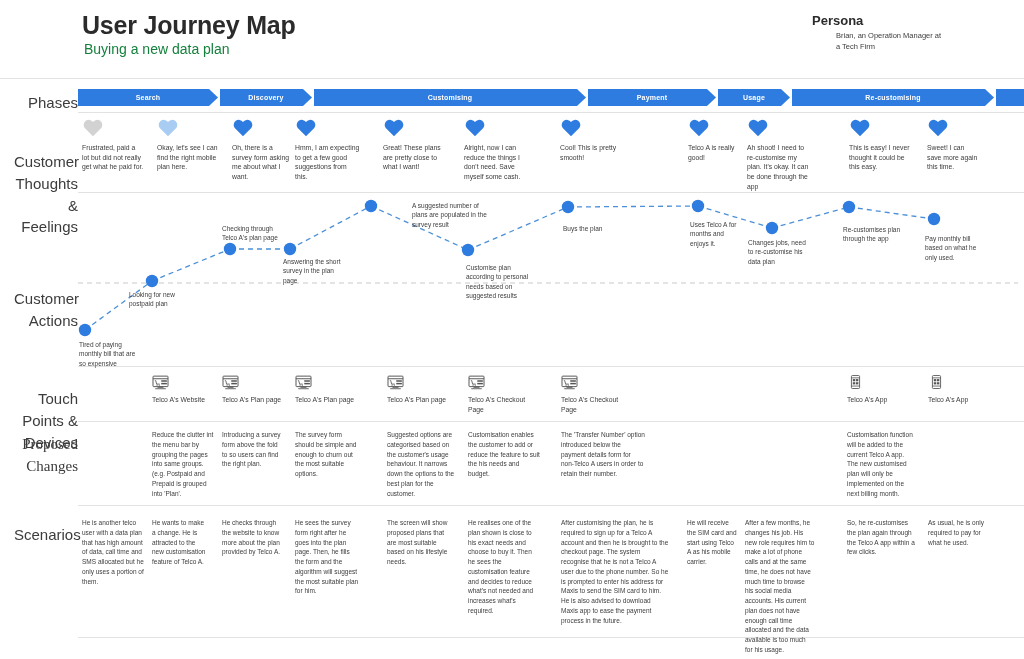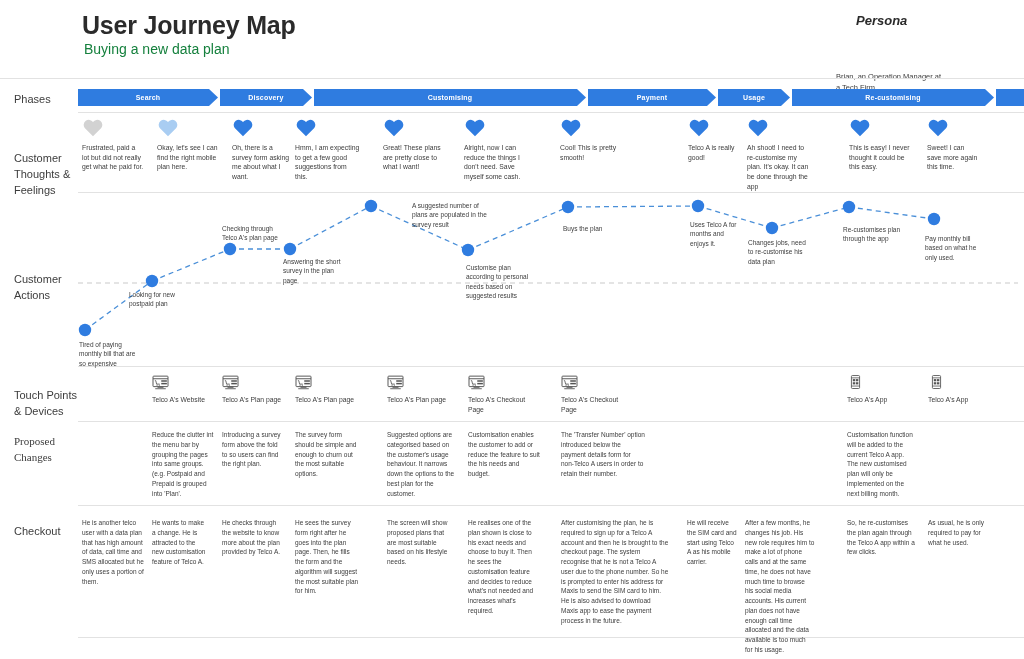--- a/index.html
+++ b/index.html
@@ -23,37 +23,37 @@
   .title {
     position: absolute; left: 82px; top: 11px;
     font-size: 25px; font-weight: bold; color: #2b2b2b;
     letter-spacing: -0.2px;
   }
   .subtitle {
     position: absolute; left: 84px; top: 41px;
     font-size: 14px; color: #15803d;
   }
   .persona-title {
-    position: absolute; left: 856px; top: 13px;
-    font-size: 13px; font-weight: bold; color: #2b2b2b; font-style: italic;
+    position: absolute; left: 812px; top: 13px;
+    font-size: 13px; font-weight: bold; color: #2b2b2b;
   }
   .persona-desc {
     position: absolute; left: 836px; top: 31px; width: 110px;
-    font-size: 7.5px; line-height: 1.45; color: #3c3c3c; margin-top: 41px;
+    font-size: 7.5px; line-height: 1.45; color: #3c3c3c;
   }
 
   
   .hrule { position: absolute; height: 1px; background: #e2e2e2; }
   .hrule.full { left: 0; width: 1024px; }
   .hrule.right { left: 78px; width: 946px; }
 
   
   .rowlabel {
     position: absolute; left: 14px;
-    font-size: 11px; line-height: 1.45; color: #3c3c3c; width: 64px;
+    font-size: 15px; line-height: 1.45; color: #3c3c3c; width: 64px; text-align: right;
   }
 
   
   .phases-band { position: absolute; left: 78px; top: 89px; height: 17px; width: 940px; }
   .phase {
     position: absolute; top: 0; height: 17px;
     background: #2f7ce0;
     display: flex; align-items: center; justify-content: center;
     color: #ffffff; font-size: 7px; font-weight: bold;
     letter-spacing: 0.2px;
@@ -98,24 +98,24 @@
   <div class="hrule full" style="top:78px;"></div>
   <div class="hrule right" style="top:112px;"></div>
   <div class="hrule right" style="top:192px;"></div>
   <div class="hrule right" style="top:366px;"></div>
   <div class="hrule right" style="top:421px;"></div>
   <div class="hrule right" style="top:505px;"></div>
   <div class="hrule right" style="top:637px;"></div>
 
   <div class="rowlabel" style="top:92px;">Phases</div>
   <div class="rowlabel" style="top:151px;">Customer Thoughts &amp; Feelings</div>
-  <div class="rowlabel" style="top:272px;">Customer Actions</div>
+  <div class="rowlabel" style="top:288px;">Customer Actions</div>
   <div class="rowlabel" style="top:388px;">Touch Points &amp; Devices</div>
   <div class="rowlabel" style="top:434px;font-family:Liberation Serif, serif;">Proposed Changes</div>
-  <div class="rowlabel" style="top:524px;">Checkout</div>
+  <div class="rowlabel" style="top:524px;">Scenarios</div>
 
   <div class="phases-band" id="phases-band">
       <div class="phase first" style="left: 0px; width: 140px; background: rgb(47, 124, 224);">
         <span>Search</span>
       </div>
       <div class="phase" style="left: 142px; width: 92px; background: rgb(47, 124, 224);">
         <span>Discovery</span>
       </div>
       <div class="phase" style="left: 236px; width: 272px; background: rgb(47, 124, 224);">
         <span>Customising</span>

